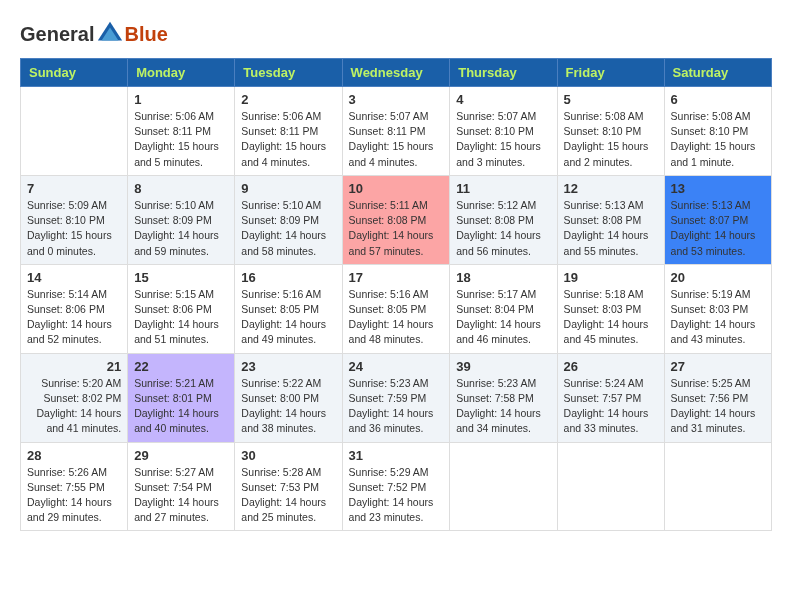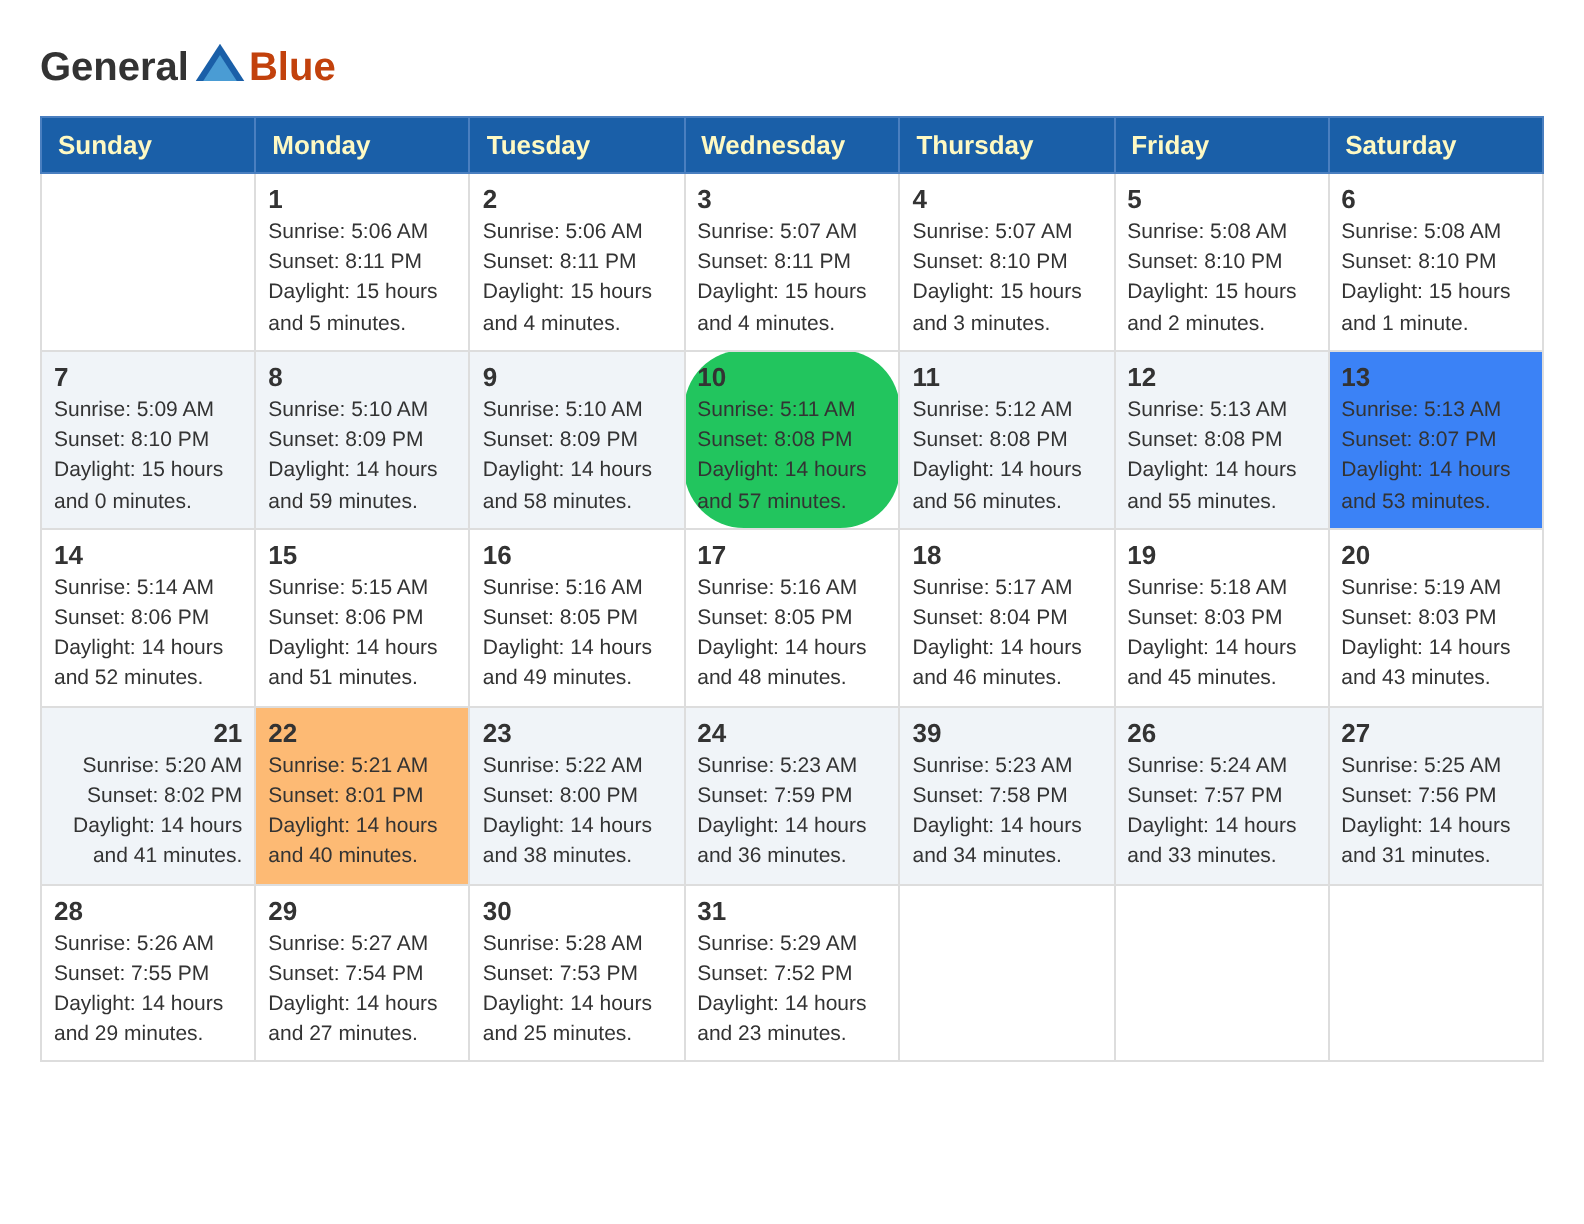--- a/index.html
+++ b/index.html
@@ -39,21 +39,21 @@
       font-size: 18px;
       color: #333;
     }
     .calendar {
       width: 100%;
       border-collapse: collapse;
       border: 1px solid #ccc;
     }
     .calendar th {
       background-color: #1a5fa8;
-      color: #fef9c3;
+      color: #bef264;
       font-size: 13px;
       font-weight: bold;
       padding: 6px 8px;
       text-align: left;
       border: 1px solid #4a7fc0;
     }
     .calendar td {
       vertical-align: top;
       padding: 5px 6px;
       border: 1px solid #ddd;
@@ -144,21 +144,21 @@
           <div class="day-info">Sunrise: 5:09 AM<br>Sunset: 8:10 PM<br>Daylight: 15 hours<br>and 0 minutes.</div>
         </td>
         <td style="background: rgb(240, 244, 248);">
           <span class="day-number">8</span>
           <div class="day-info">Sunrise: 5:10 AM<br>Sunset: 8:09 PM<br>Daylight: 14 hours<br>and 59 minutes.</div>
         </td>
         <td style="background: rgb(240, 244, 248);">
           <span class="day-number">9</span>
           <div class="day-info">Sunrise: 5:10 AM<br>Sunset: 8:09 PM<br>Daylight: 14 hours<br>and 58 minutes.</div>
         </td>
-        <td style="background: #22c55e; border-radius: 30px;">
+        <td style="background: #fca5a5;">
           <span class="day-number">10</span>
           <div class="day-info">Sunrise: 5:11 AM<br>Sunset: 8:08 PM<br>Daylight: 14 hours<br>and 57 minutes.</div>
         </td>
         <td style="background: rgb(240, 244, 248);">
           <span class="day-number">11</span>
           <div class="day-info">Sunrise: 5:12 AM<br>Sunset: 8:08 PM<br>Daylight: 14 hours<br>and 56 minutes.</div>
         </td>
         <td style="background: rgb(240, 244, 248);">
           <span class="day-number">12</span>
           <div class="day-info">Sunrise: 5:13 AM<br>Sunset: 8:08 PM<br>Daylight: 14 hours<br>and 55 minutes.</div>
@@ -196,21 +196,21 @@
         <td>
           <span class="day-number">20</span>
           <div class="day-info">Sunrise: 5:19 AM<br>Sunset: 8:03 PM<br>Daylight: 14 hours<br>and 43 minutes.</div>
         </td>
       </tr>
       <tr>
         <td style="background: rgb(240, 244, 248); text-align: right;">
           <span class="day-number">21</span>
           <div class="day-info">Sunrise: 5:20 AM<br>Sunset: 8:02 PM<br>Daylight: 14 hours<br>and 41 minutes.</div>
         </td>
-        <td style="background: #fdba74;">
+        <td style="background: #c4b5fd;">
           <span class="day-number">22</span>
           <div class="day-info">Sunrise: 5:21 AM<br>Sunset: 8:01 PM<br>Daylight: 14 hours<br>and 40 minutes.</div>
         </td>
         <td style="background: rgb(240, 244, 248);">
           <span class="day-number">23</span>
           <div class="day-info">Sunrise: 5:22 AM<br>Sunset: 8:00 PM<br>Daylight: 14 hours<br>and 38 minutes.</div>
         </td>
         <td style="background: rgb(240, 244, 248);">
           <span class="day-number">24</span>
           <div class="day-info">Sunrise: 5:23 AM<br>Sunset: 7:59 PM<br>Daylight: 14 hours<br>and 36 minutes.</div>

